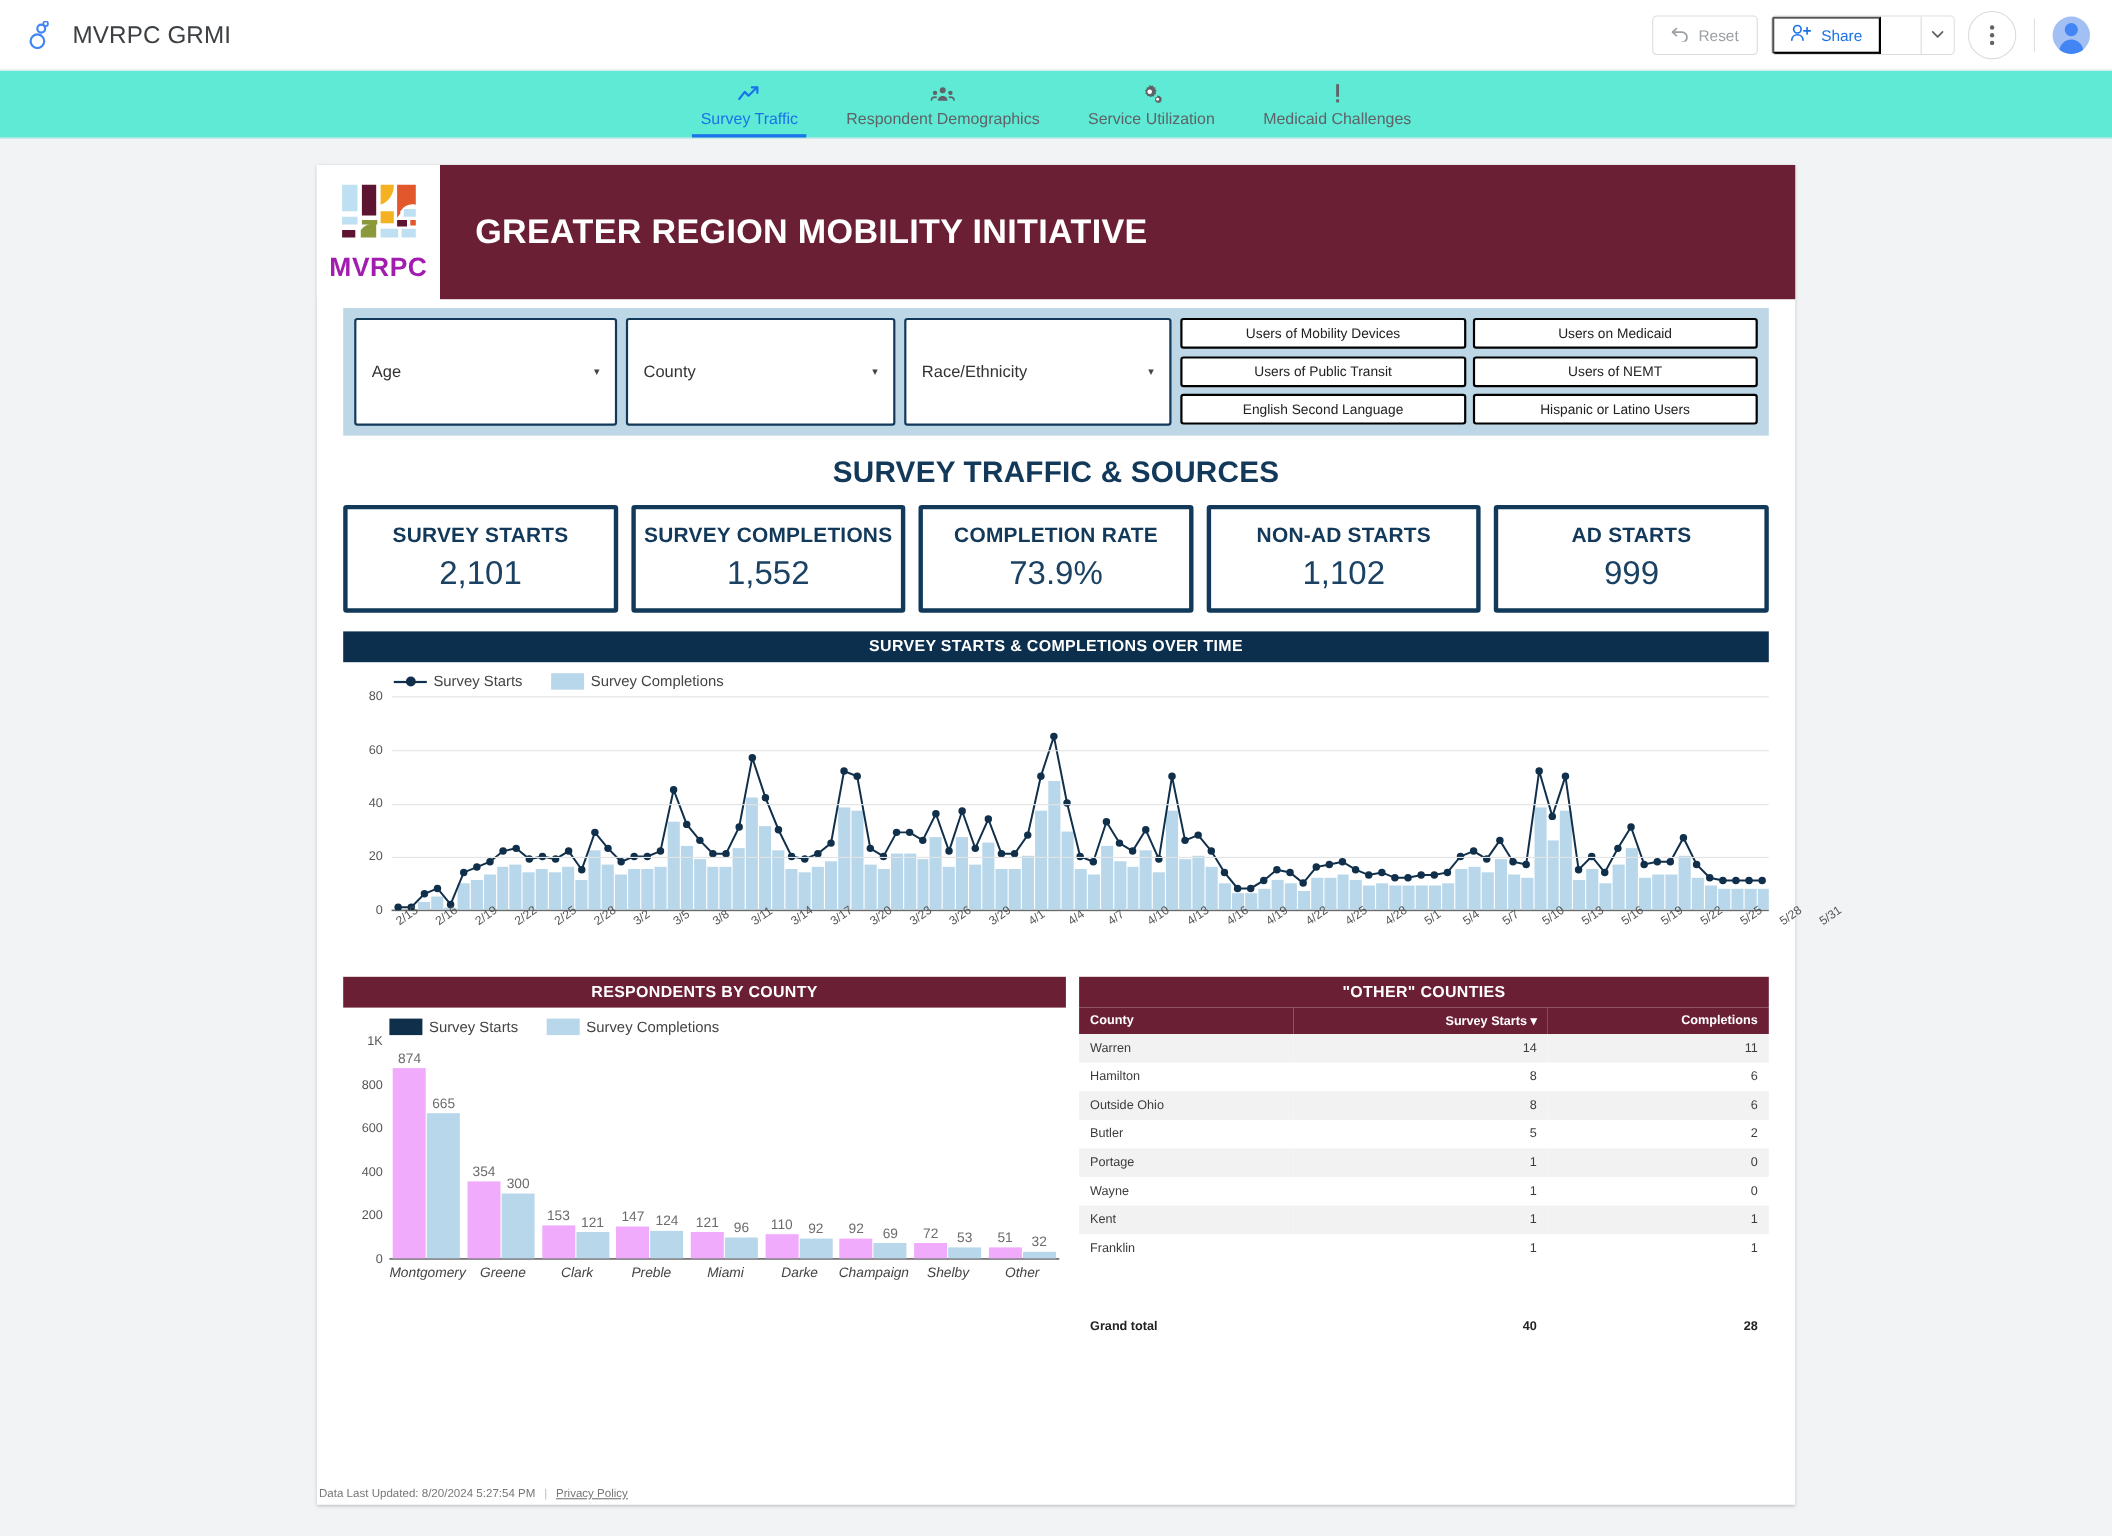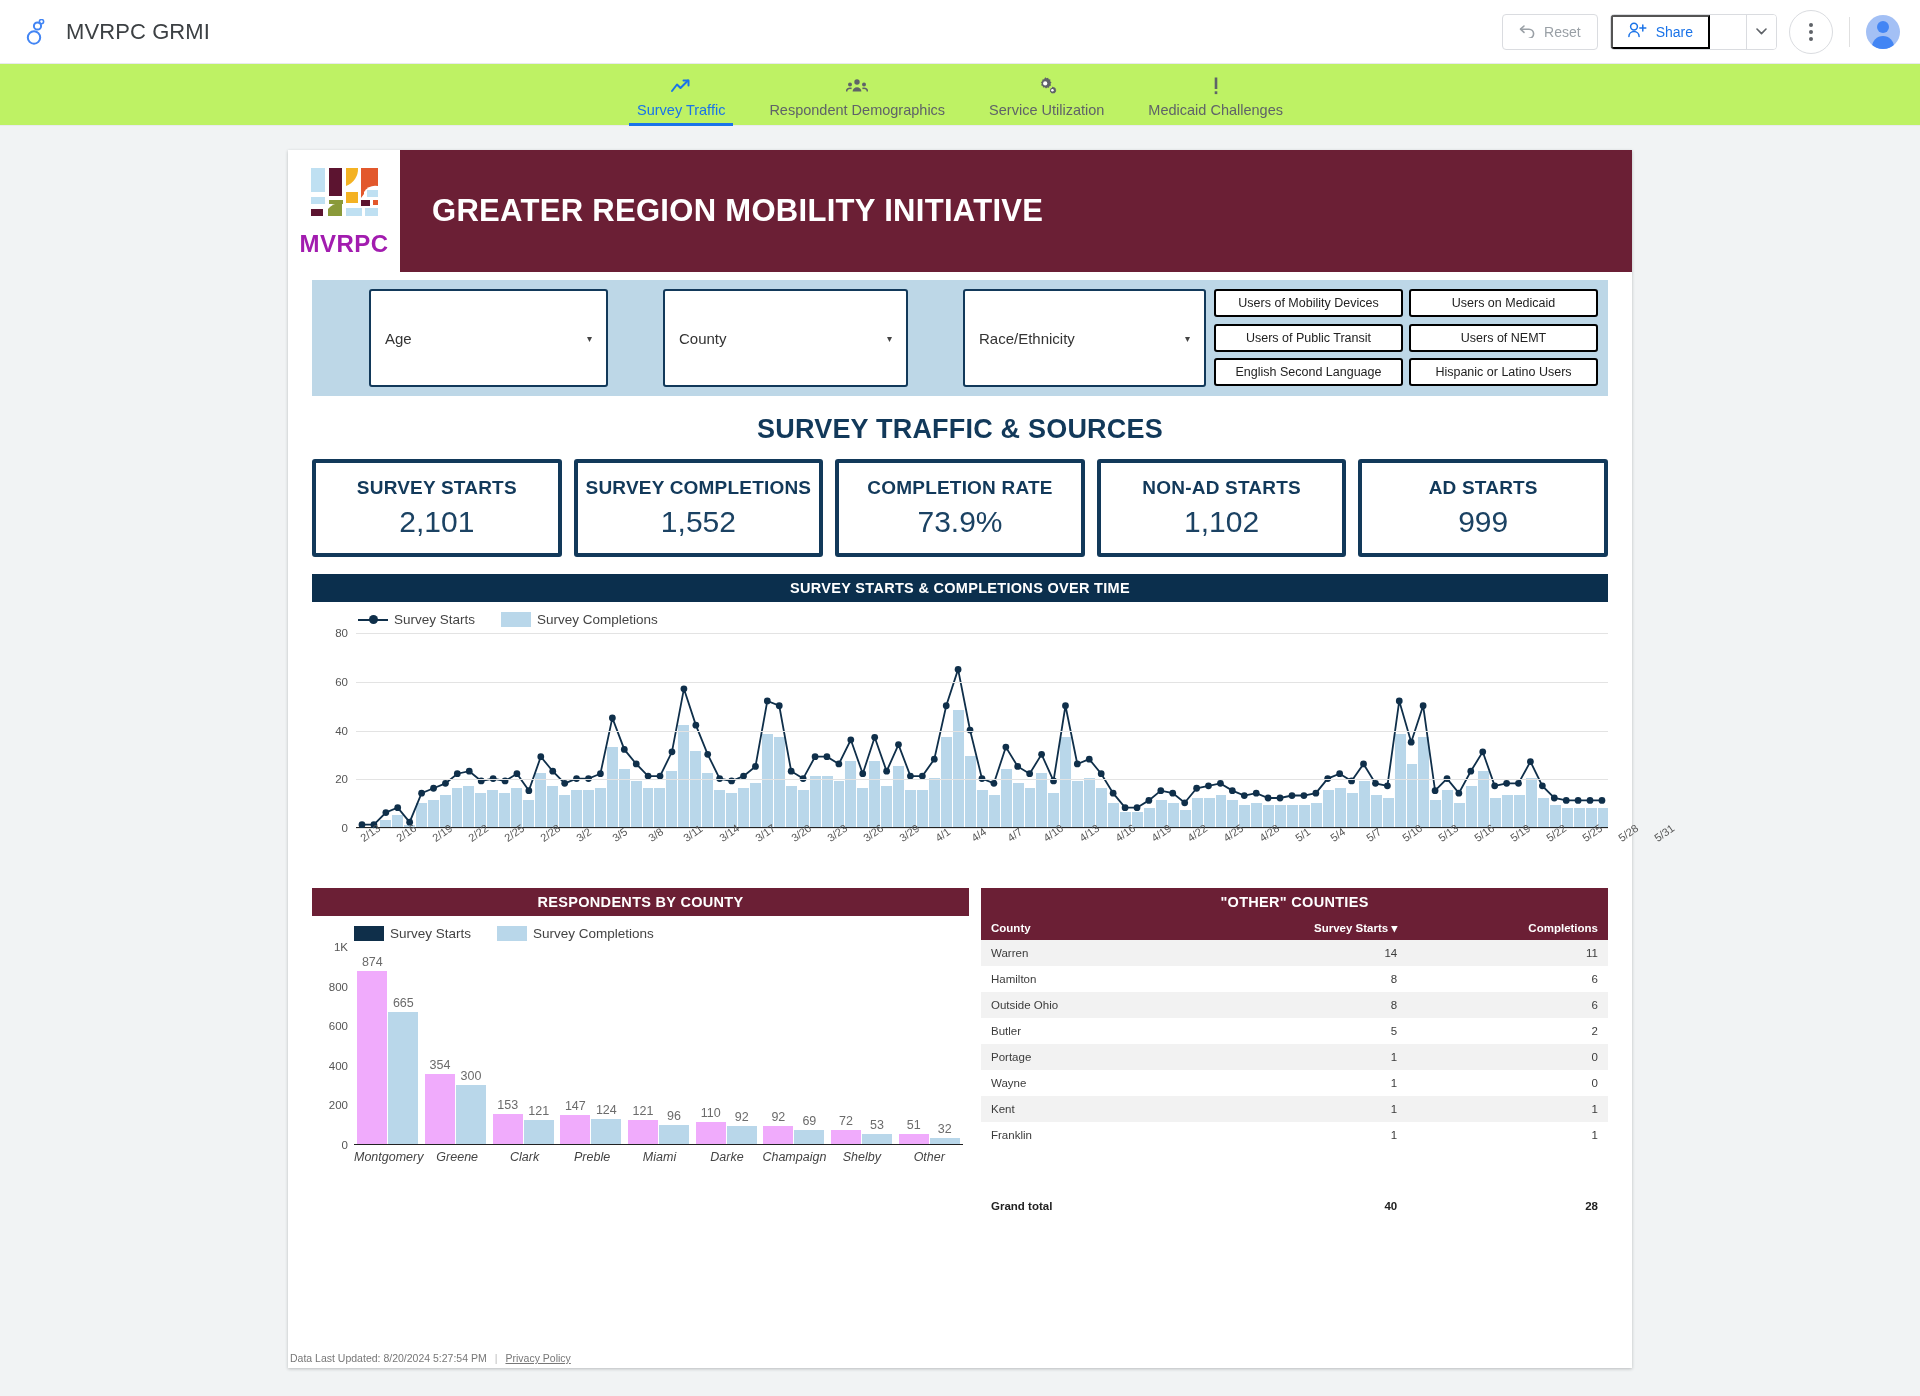--- a/index.html
+++ b/index.html
@@ -36,22 +36,22 @@
   }
   .dot3 { display:flex; flex-direction:column; gap:3px; align-items:center; }
   .dot3 i { width:4px; height:4px; border-radius:50%; background:#5f6368; display:block; }
   .vdiv { width:1px; height:30px; background:#e0e0e0; margin: 0 4px; }
   .avatar-wrap { position:relative; width:34px; height:34px; border-radius:50%; background:#a3c0f5; overflow:hidden; }
   .avatar-wrap .head { position:absolute; left:11px; top:6px; width:12px; height:12px; border-radius:50%; background:#4285f4; }
   .avatar-wrap .body { position:absolute; left:6px; top:21px; width:22px; height:14px; border-radius:11px 11px 0 0; background:#4285f4; }
 
   
   .tabbar {
-    height: 62px; background:#bef264; border-bottom:1px solid #e8eaed;
-    display:flex; align-items:center; justify-content:center; gap: 0;
+    height: 62px; background:#5eead4; border-bottom:1px solid #e8eaed;
+    display:flex; align-items:flex-end; justify-content:center; gap: 0;
   }
   .tab {
     display:flex; flex-direction:column; align-items:center; justify-content:center;
     padding: 4px 22px 0; height: 62px; position:relative;
     color:#5f6368; font-size:14.5px;
   }
   .tab .tab-icon { height:20px; display:flex; align-items:center; justify-content:center; margin-bottom:6px; }
   .tab.active { color:#1a73e8; }
   .tab.active::after {
     content:""; position:absolute; bottom:0; left:14px; right:14px; height:3px; background:#1a73e8;
@@ -71,21 +71,21 @@
   .logo-mark { width: 78px; height: 62px; position:relative; }
   .logo-word { font-size: 24px; font-weight: bold; color:#a21caf; letter-spacing:.5px; margin-top:4px; font-family:"Liberation Sans", sans-serif;}
   .banner-title-bar { flex:1; background:#6b1f35; display:flex; align-items:center; padding-left: 32px; }
   .banner-title { color:#fff; font-size: 31px; font-weight:bold; letter-spacing:.3px; }
 
   
   .filters { margin: 8px 24px 0; background:#bdd7e7; padding: 9px 10px; display:flex; gap:8px; }
   .fdrop {
     background:#fff; border:2px solid #12395a; border-radius:3px;
     width: 239px; height: 98px; display:flex; align-items:center; padding: 0 14px;
-    font-size: 15px; color:#333; position:relative;margin-left:47px;
+    font-size: 15px; color:#333; position:relative;
   }
   .fdrop .caret { position:absolute; right:14px; top:50%; transform:translateY(-50%); color:#444; font-size:10px; }
   .chipgrid { display:grid; grid-template-columns: 1fr 1fr; gap: 6px 6px; flex:1; }
   .chip {
     background:#fff; border:2px solid #000; border-radius:3px;
     height: 28px; display:flex; align-items:center; justify-content:center;
     font-size: 12.5px; color:#222;
   }
 
   

